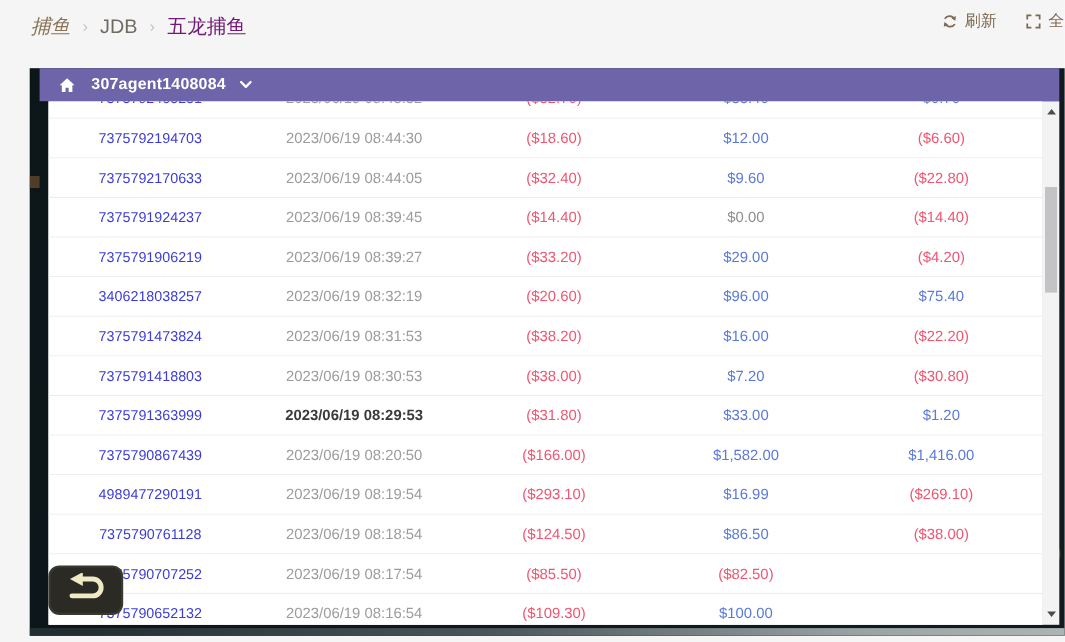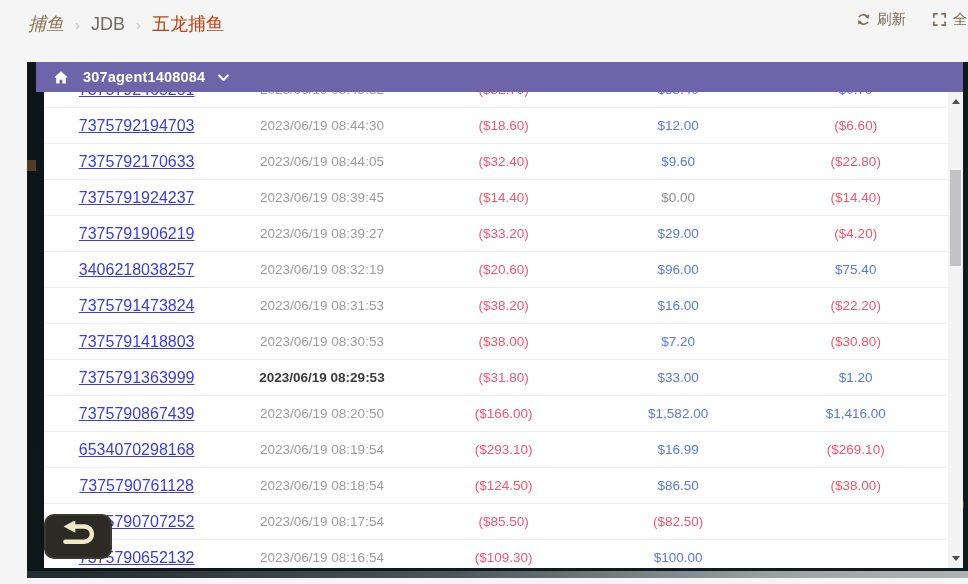--- a/index.html
+++ b/index.html
@@ -15,21 +15,21 @@
     position:absolute; left:0; top:0; width:968px; height:62px;
   }
   .breadcrumb {
     position:absolute; left:28px; top:12px;
     display:flex; align-items:center; gap:11px;
     font-size:18px;
   }
   .crumb-root   { color:#8a7456; cursor:pointer;font-style:italic; }
   .crumb-mid    { color:#716a61; cursor:pointer;text-align:center; }
   .crumb-sep    { color:#c9c2b8; font-size:15px; }
-  .crumb-current{ color:#c2410c; }
+  .crumb-current{ color:#701a75; }
 
   .toolbar {
     position:absolute; right:-14px; top:10px;
     display:flex; align-items:center; gap:26px;
     color:#7d6a50; font-size:14.5px; white-space:nowrap;
   }
   .tool { display:flex; align-items:center; gap:6px; cursor:pointer; }
   .tool svg { display:block; }
 
   
@@ -68,21 +68,21 @@
   .table-body { margin-top:-20px; }
   .row {
     display:grid;
     grid-template-columns:20.5% 20.5% 19.7% 18.9% 20.4%;
     height:36px; align-items:center;
     border-bottom:1px solid #ededf1;
     background:#ffffff;
     font-size:13.5px;
   }
   .cell { text-align:center; white-space:nowrap; }
-  .bet-id { color:#3c3cd9; text-decoration:underline; cursor:pointer; font-size:16px; }
+  .bet-id { color:#3c3cd9; cursor:pointer; font-size:13px; }
   .bet-time { color:#9c9c9c; }
   .bet-time.em { color:#3a3a3a; font-weight:600; }
   .neg  { color:#ee5672; }
   .pos  { color:#5b7ad8; }
   .zero { color:#8e8e8e; }
 
   
   .scrollbar {
     position:absolute; left:948px; top:92px; width:15px; height:476px;
     background:#f3f3f4; z-index:5;
@@ -246,21 +246,21 @@
 
   <div class="row">
     <div class="cell"><span class="bet-id">7375790867439</span></div>
     <div class="cell bet-time">2023/06/19 08:20:50</div>
     <div class="cell neg">($166.00)</div>
     <div class="cell pos">$1,582.00</div>
     <div class="cell pos">$1,416.00</div>
   </div>
 
   <div class="row">
-    <div class="cell"><span class="bet-id">6534070298168</span></div>
+    <div class="cell"><span class="bet-id">4989477290191</span></div>
     <div class="cell bet-time">2023/06/19 08:19:54</div>
     <div class="cell neg">($293.10)</div>
     <div class="cell pos">$16.99</div>
     <div class="cell neg">($269.10)</div>
   </div>
 
   <div class="row">
     <div class="cell"><span class="bet-id">7375790761128</span></div>
     <div class="cell bet-time">2023/06/19 08:18:54</div>
     <div class="cell neg">($124.50)</div>

